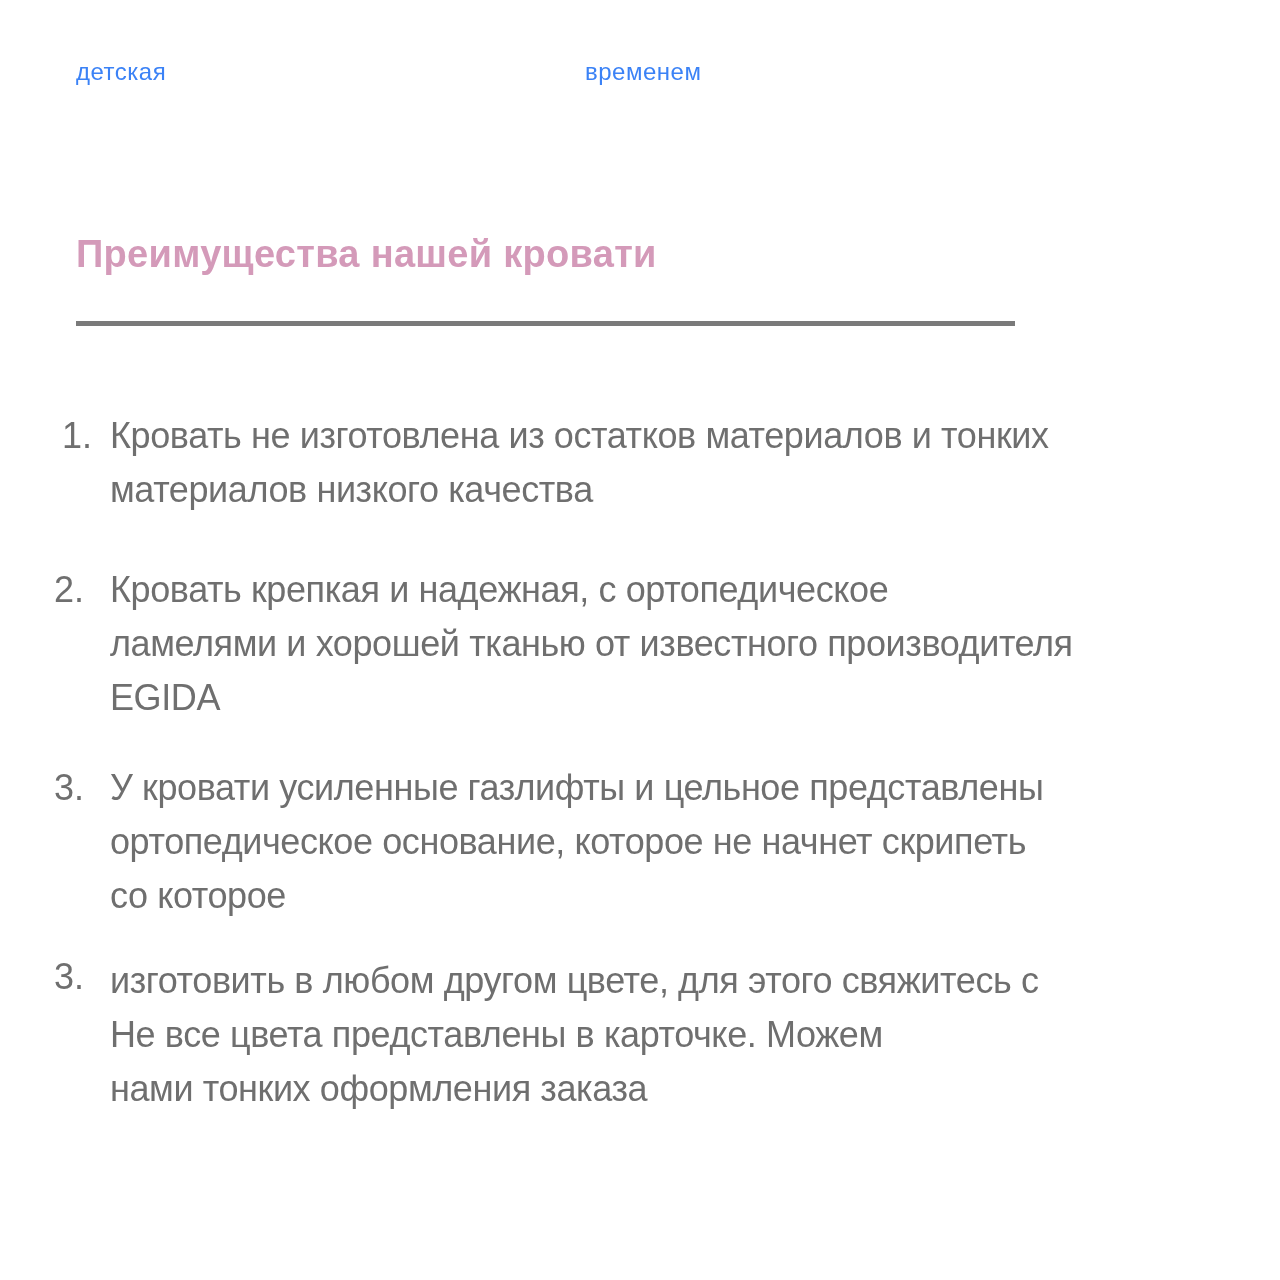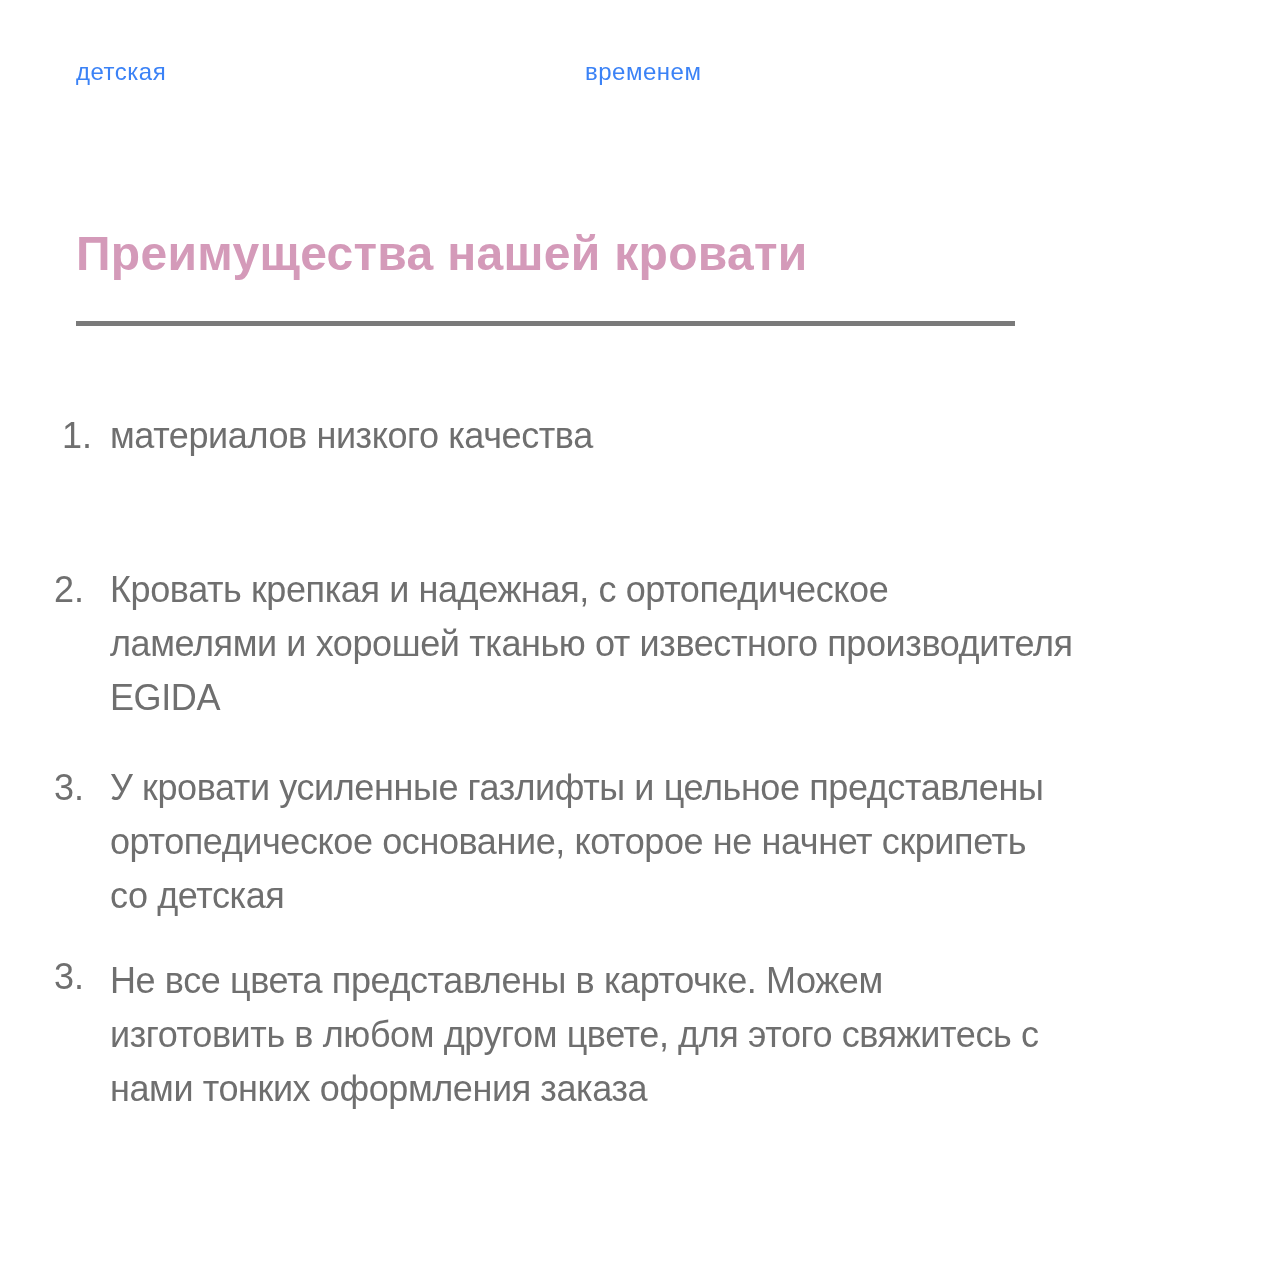--- a/index.html
+++ b/index.html
@@ -23,21 +23,21 @@
       color: #3b82f6;
       font-weight: 400;
     }
     .tag-left { left: 76px; }
     .tag-right { left: 585px; }
 
     .title {
       position: absolute;
       left: 76px;
       top: 218px;
-      font-size: 48px;
+      font-size: 38px;
       font-weight: 700;
       color: #d49ab9;
       letter-spacing: 0.3px;
       white-space: nowrap;
       margin: 0;
       line-height: 72px;
     }
     .divider {
       position: absolute;
       left: 76px;
@@ -88,44 +88,45 @@
 
   <span class="tag tag-left">детская</span>
   <span class="tag tag-right">временем</span>
 
   <h1 class="title">Преимущества нашей кровати</h1>
   <div class="divider"></div>
 
   <div class="item item-1">
     <span class="num">1.</span>
     <div class="text">
+      <span class="line">Кровать не изготовлена из остатков материалов и тонких</span>
       <span class="line">материалов низкого качества</span>
     </div>
   </div>
 
   <div class="item item-2">
     <span class="num">2.</span>
     <div class="text">
       <span class="line">Кровать крепкая и надежная, с ортопедическое</span>
       <span class="line">ламелями и хорошей тканью от известного производителя</span>
       <span class="line">EGIDA</span>
     </div>
   </div>
 
   <div class="item item-3">
     <span class="num">3.</span>
     <div class="text">
       <span class="line">У кровати усиленные газлифты и цельное представлены</span>
       <span class="line">ортопедическое основание, которое не начнет скрипеть</span>
-      <span class="line">со детская</span>
+      <span class="line">со которое</span>
     </div>
   </div>
 
   <div class="item item-4">
     <span class="num">3.</span>
     <div class="text">
+      <span class="line">изготовить в любом другом цвете, для этого свяжитесь с</span>
       <span class="line">Не все цвета представлены в карточке. Можем</span>
-      <span class="line">изготовить в любом другом цвете, для этого свяжитесь с</span>
       <span class="line">нами тонких оформления заказа</span>
     </div>
   </div>
 
 </div>
 
 </body></html>

